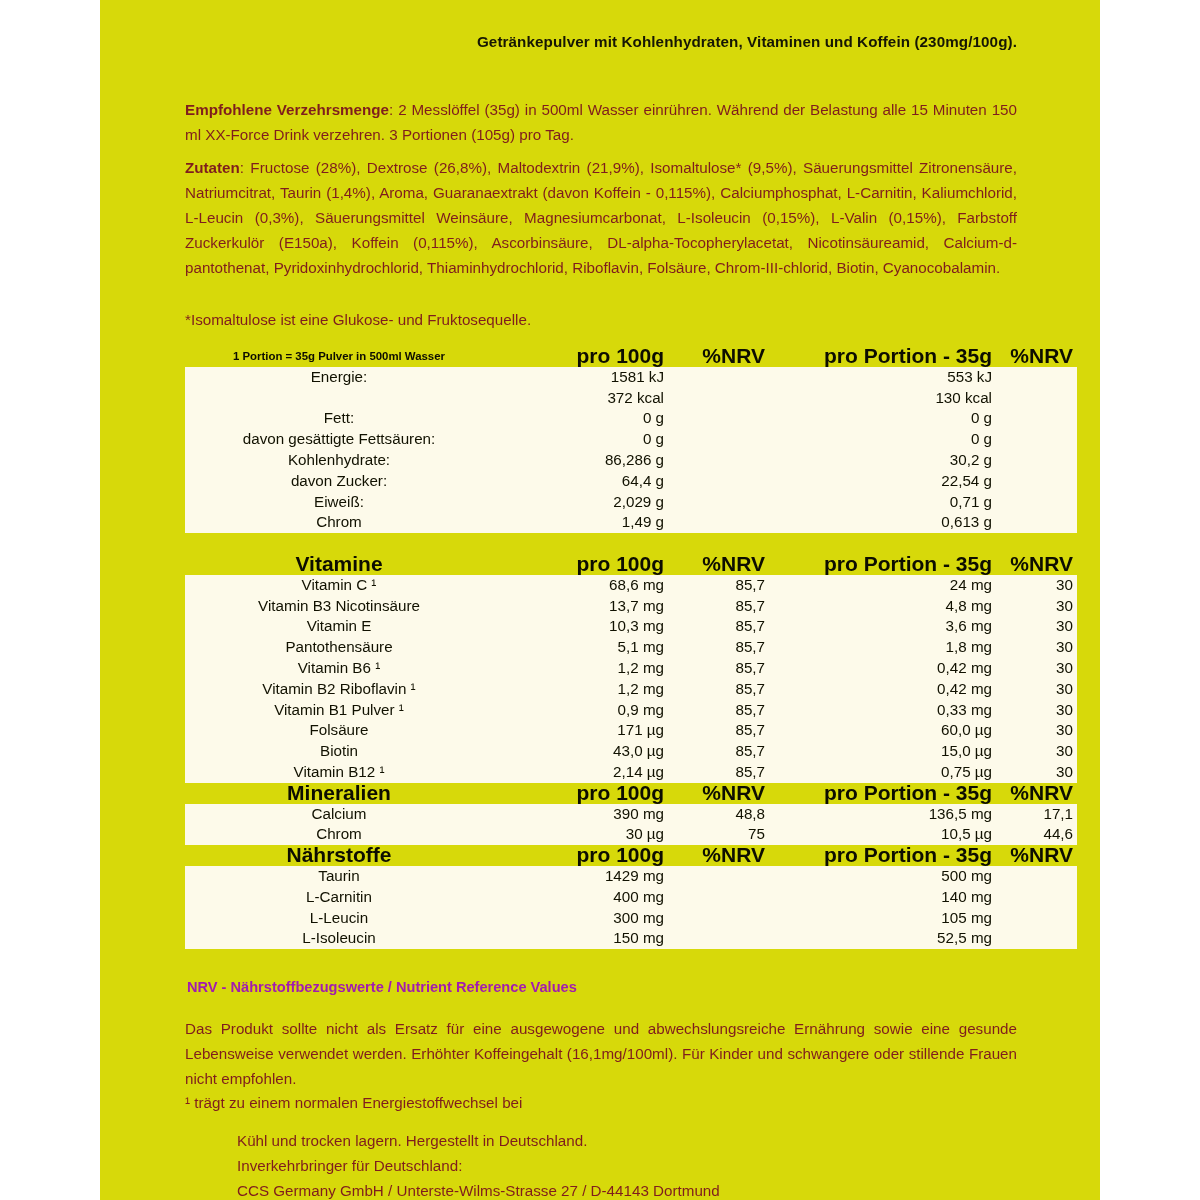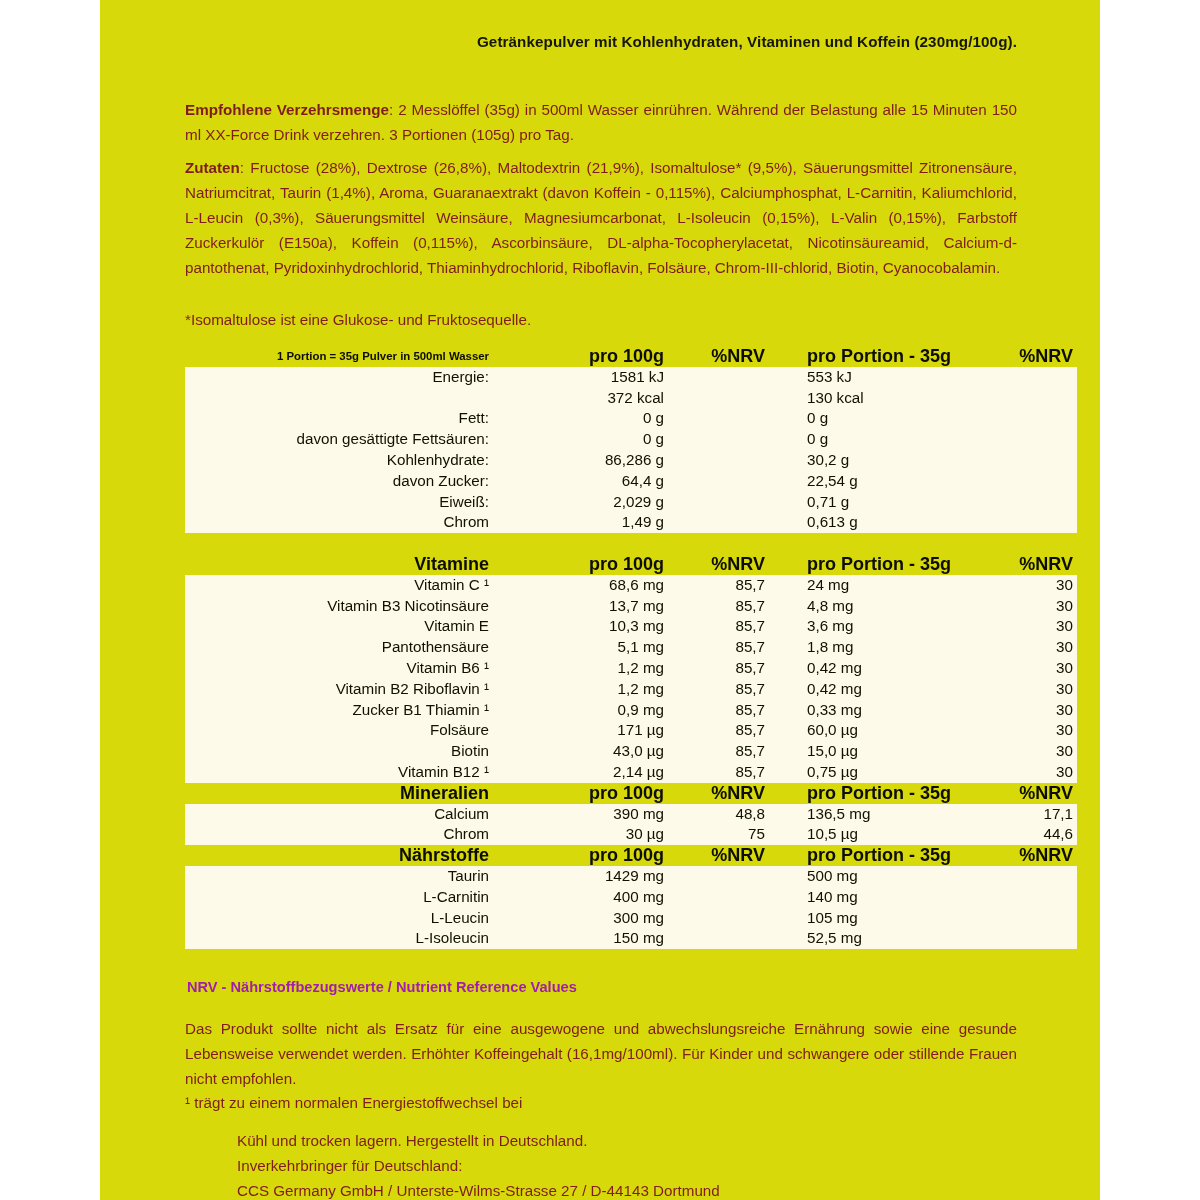--- a/index.html
+++ b/index.html
@@ -95,31 +95,31 @@
     color: #111100;
     table-layout: fixed;
   }
   #nutrition-table td {
     padding: 0;
     line-height: 20.8px;
     height: 20.8px;
     vertical-align: middle;
     white-space: nowrap;
   }
-  .c-name  { width: 300px; text-align: right;  padding-left: 4px !important; }
+  .c-name  { width: 300px; text-align: center;  padding-left: 4px !important; }
   .c-p100  { width: 175px; text-align: right; padding-right: 6px !important; }
   .c-nrv1  { width: 95px;  text-align: right; padding-right: 42px !important; }
-  .c-port  { width: 185px; padding-right: 6px !important; }
+  .c-port  { width: 185px; text-align: right; padding-right: 6px !important; }
   .c-nrv2  { width: 75px;  text-align: right; padding-right: 4px !important; }
 
   tr.body-row td { background: #fdfaea; }
   tr.head-row td {
     background: #d7d90a;
     font-weight: bold;
-    font-size: 18px;
+    font-size: 21px;
     color: #0d0d00;
   }
   tr.head-row.small-head td.c-name {
     font-size: 11.4px;
     font-weight: bold;
   }
   tr.spacer td { height: 3px; line-height: 3px; background: #d7d90a; }
 
   #nrv-footnote {
     position: absolute;
@@ -287,21 +287,21 @@
             <td class="c-nrv2">30</td>
           </tr>
           <tr class="body-row">
             <td class="c-name">Vitamin B2 Riboflavin ¹</td>
             <td class="c-p100">1,2 mg</td>
             <td class="c-nrv1">85,7</td>
             <td class="c-port">0,42 mg</td>
             <td class="c-nrv2">30</td>
           </tr>
           <tr class="body-row">
-            <td class="c-name">Zucker B1 Thiamin ¹</td>
+            <td class="c-name">Vitamin B1 Pulver ¹</td>
             <td class="c-p100">0,9 mg</td>
             <td class="c-nrv1">85,7</td>
             <td class="c-port">0,33 mg</td>
             <td class="c-nrv2">30</td>
           </tr>
           <tr class="body-row">
             <td class="c-name">Folsäure</td>
             <td class="c-p100">171 µg</td>
             <td class="c-nrv1">85,7</td>
             <td class="c-port">60,0 µg</td>

